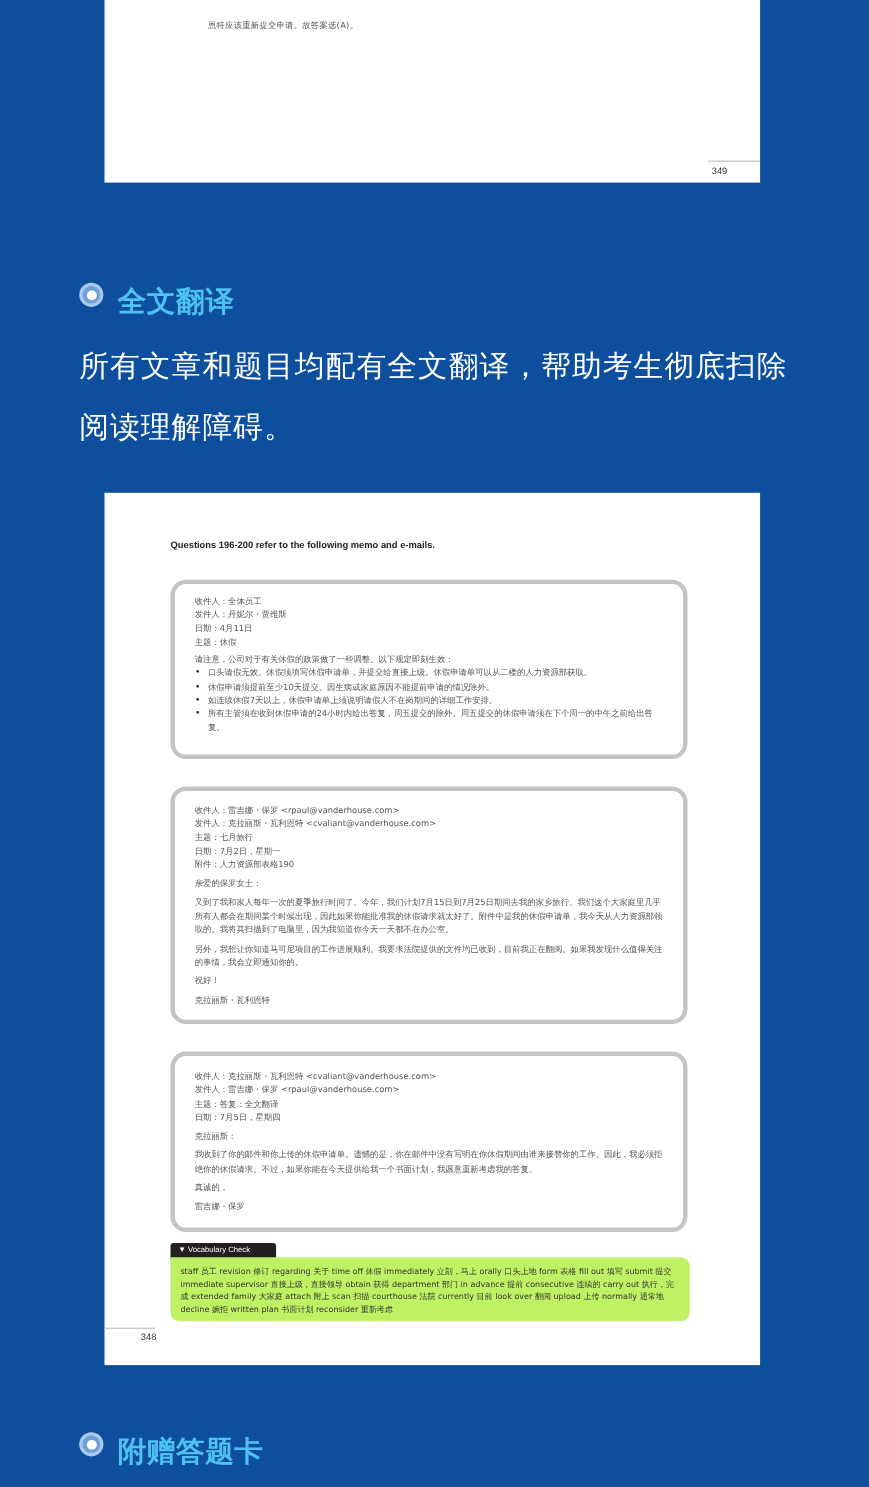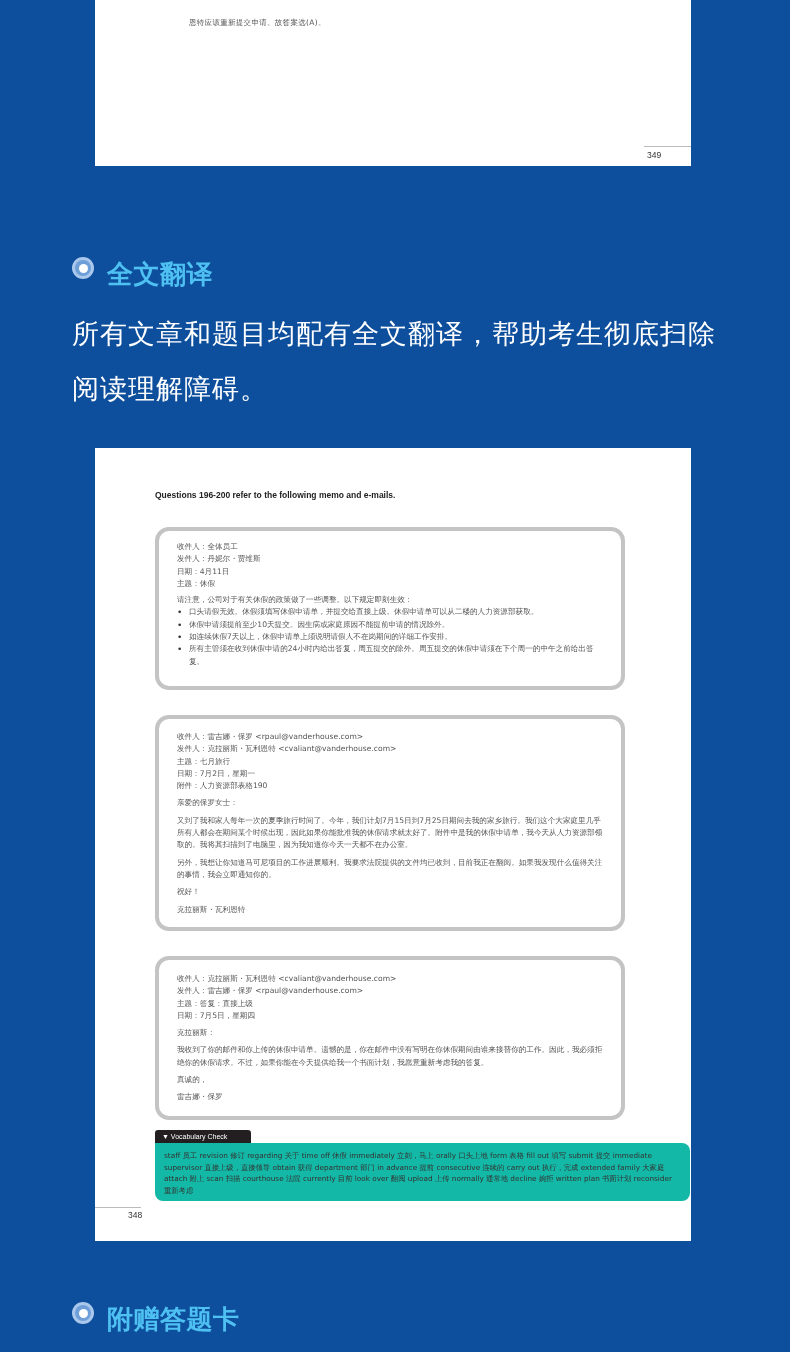--- a/index.html
+++ b/index.html
@@ -30,21 +30,21 @@
   .card-2 { top: 255px; height: 216px; padding-top: 12px; }
   .card-3 { top: 496px; height: 164px; padding-top: 13px; }
   .card .hdr-line { white-space: nowrap; }
   .card .para { margin-top: 4px; }
   .card ul { list-style: none; margin-top: 0; }
   .card li { position: relative; padding-left: 12px; }
   .card li::before { content: "•"; position: absolute; left: 0; top: 0; color: #333; font-size: 9px; }
   .card .gap { margin-top: 5px; }
 
   .vocab-tab { position: absolute; left: 60px; top: 682px; width: 96px; height: 15px; background: #231f20; border-radius: 3px 3px 0 0; color: #fff; font-size: 7px; padding: 3px 0 0 7px; font-family: "Liberation Sans", sans-serif; }
-  .vocab-box { position: absolute; left: 60px; top: 695px; width: 535px; height: 58px; background: #14b8a6; border-radius: 0 8px 8px 8px; padding: 7px 9px; font-size: 7.3px; line-height: 11.5px; color: #333; }
+  .vocab-box { position: absolute; left: 60px; top: 695px; width: 472px; height: 58px; background: #bef264; border-radius: 0 8px 8px 8px; padding: 7px 9px; font-size: 7.3px; line-height: 11.5px; color: #333; }
 
   .page-main .pg-rule { position: absolute; left: 0; top: 759px; width: 46px; border-top: 1px solid #bbb; }
   .page-main .pg-num { position: absolute; left: 33px; top: 762px; font-size: 8.5px; color: #333; font-family: "Liberation Sans", sans-serif; }
 </style>
 </head>
 <body>
 
 <div class="page page-top">
   <div class="tail-text">恩特应该重新提交申请。故答案选(A)。</div>
   <div class="pg-rule"></div>
@@ -84,21 +84,21 @@
     <div class="gap">亲爱的保罗女士：</div>
     <div class="gap">又到了我和家人每年一次的夏季旅行时间了。今年，我们计划7月15日到7月25日期间去我的家乡旅行。我们这个大家庭里几乎所有人都会在期间某个时候出现，因此如果你能批准我的休假请求就太好了。附件中是我的休假申请单，我今天从人力资源部领取的。我将其扫描到了电脑里，因为我知道你今天一天都不在办公室。</div>
     <div class="gap">另外，我想让你知道马可尼项目的工作进展顺利。我要求法院提供的文件均已收到，目前我正在翻阅。如果我发现什么值得关注的事情，我会立即通知你的。</div>
     <div class="gap">祝好！</div>
     <div class="gap">克拉丽斯・瓦利恩特</div>
   </div>
 
   <div class="card card-3">
     <div class="hdr-line">收件人：克拉丽斯・瓦利恩特 &lt;cvaliant@vanderhouse.com&gt;</div>
     <div class="hdr-line">发件人：雷吉娜・保罗 &lt;rpaul@vanderhouse.com&gt;</div>
-    <div class="hdr-line">主题：答复：直接上级</div>
+    <div class="hdr-line">主题：答复：全文翻译</div>
     <div class="hdr-line">日期：7月5日，星期四</div>
     <div class="gap">克拉丽斯：</div>
     <div class="gap">我收到了你的邮件和你上传的休假申请单。遗憾的是，你在邮件中没有写明在你休假期间由谁来接替你的工作。因此，我必须拒绝你的休假请求。不过，如果你能在今天提供给我一个书面计划，我愿意重新考虑我的答复。</div>
     <div class="gap">真诚的，</div>
     <div class="gap">雷吉娜・保罗</div>
   </div>
 
   <div class="vocab-tab">▼ Vocabulary Check</div>
   <div class="vocab-box">staff 员工 revision 修订 regarding 关于 time off 休假 immediately 立刻，马上 orally 口头上地 form 表格 fill out 填写 submit 提交 immediate supervisor 直接上级，直接领导 obtain 获得 department 部门 in advance 提前 consecutive 连续的 carry out 执行，完成 extended family 大家庭 attach 附上 scan 扫描 courthouse 法院 currently 目前 look over 翻阅 upload 上传 normally 通常地 decline 婉拒 written plan 书面计划 reconsider 重新考虑</div>
 

